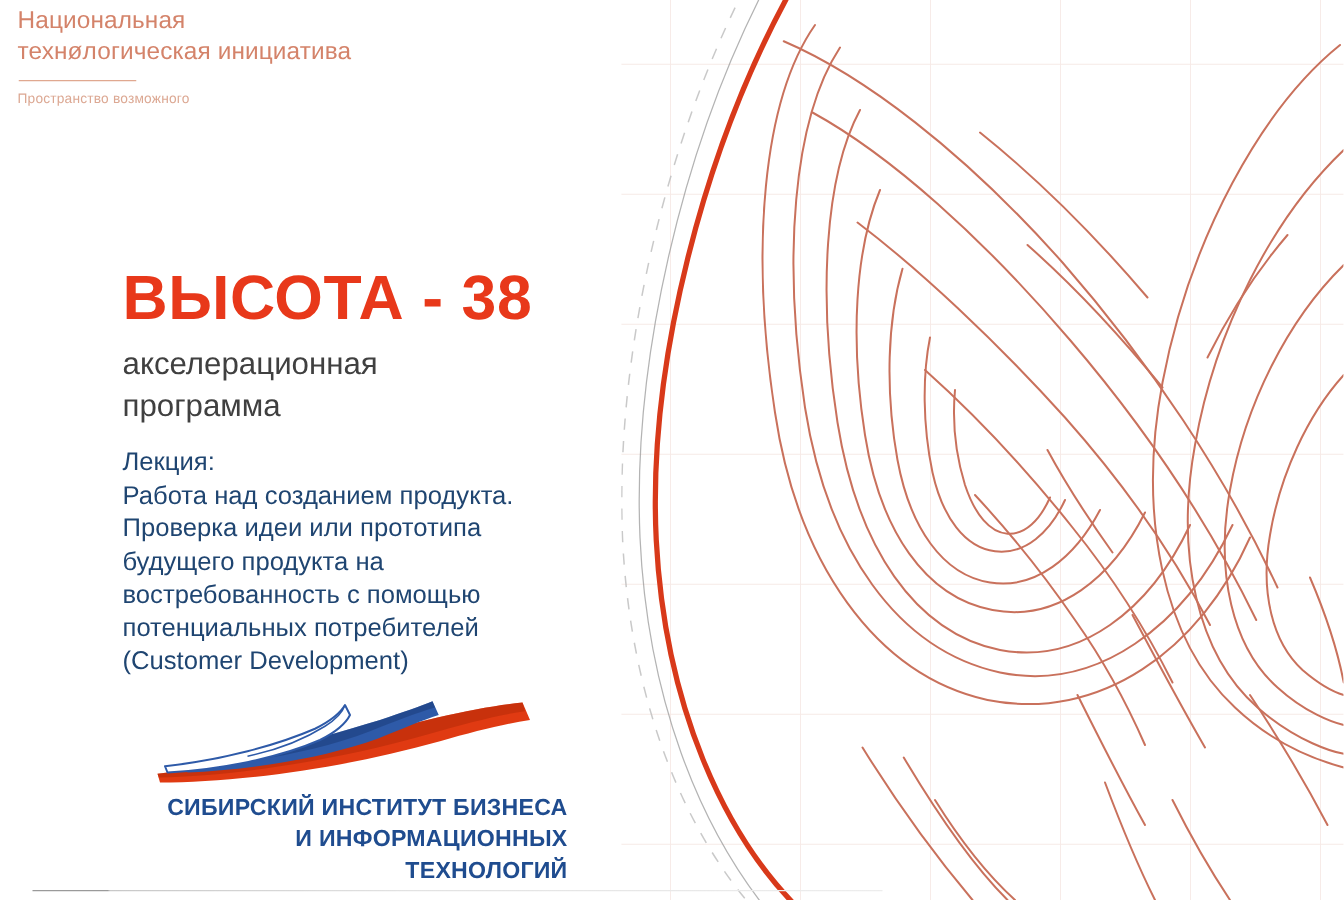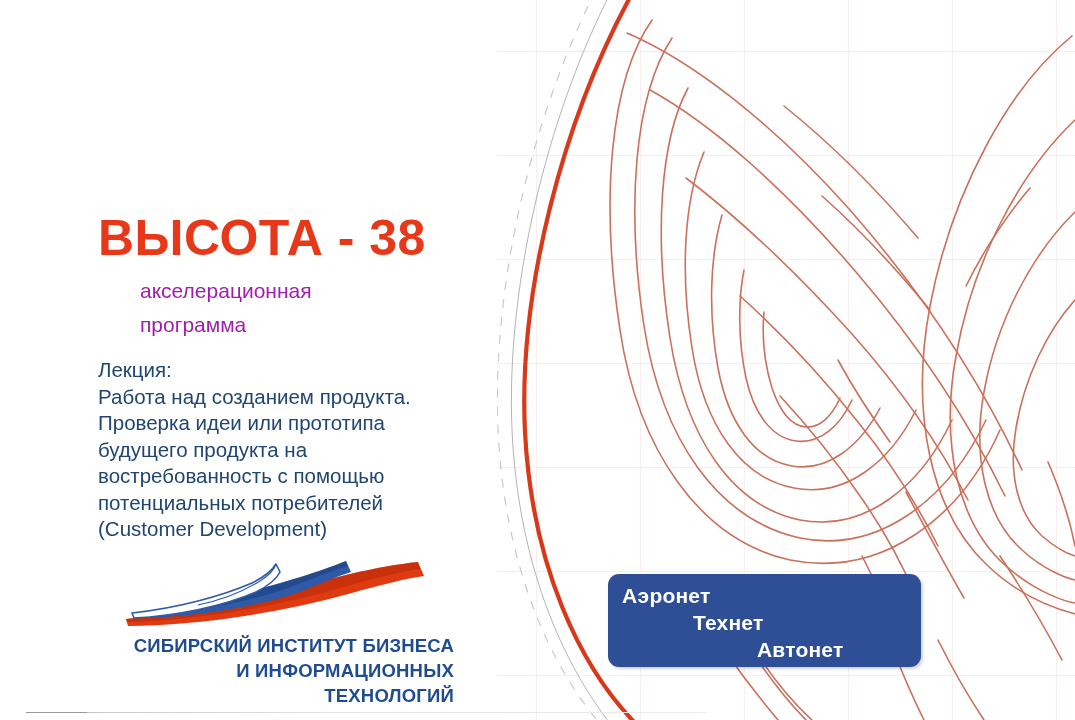--- a/index.html
+++ b/index.html
@@ -89,25 +89,24 @@
     letter-spacing: 0.5px;
     line-height: 56px;
     white-space: nowrap;
   }
 
   #subhead {
     position: absolute;
     left: 98px;
     top: 274px;
     z-index: 5;
-    font-size: 21px;
-    color: #a21caf;
+    font-size: 25px;
+    color: #404040;
     line-height: 34px;
     white-space: pre-line;
-    margin-left: 42px;
   }
 
   
   #lecture {
     position: absolute;
     left: 98px;
     top: 357px;
     z-index: 5;
     width: 380px;
     font-size: 20.5px;
@@ -245,20 +244,26 @@
 
     <path d="M 612 -10 C 545 120 506 290 512 430 C 518 560 560 660 612 726" fill="none" stroke="#9A9A9A" stroke-width="1" opacity="0.75"></path>
 
     <path d="M 596 -10 C 530 120 492 288 498 430 C 504 562 548 664 602 726" fill="none" stroke="#BFBFBF" stroke-width="1.2" stroke-dasharray="9 9" opacity="0.85"></path>
 
     <path d="M 634 -10 C 563 118 518 292 525 432 C 532 566 580 668 638 726" fill="none" stroke="#D8391A" stroke-width="4.2" stroke-linecap="round"></path>
   </svg>
 
   <div id="left-mask"></div>
 
+  <div id="nti-logo">
+    <div id="nti-line1">Национальная</div>
+    <div id="nti-line2">технøлогическая инициатива</div>
+    <div id="nti-rule"></div>
+    <div id="nti-tagline">Пространство возможного</div>
+  </div>
 
   <div id="headline">ВЫСОТА - 38</div>
 
   <div id="subhead">акселерационная
 программа</div>
 
   <div id="lecture">Лекция:
 Работа над созданием продукта.
 Проверка идеи или прототипа
 будущего продукта на
@@ -282,19 +287,14 @@
       <path d="M 14 57 C 60 52 104 40 134 27 C 146 21 154 15 158 8
                L 162 16 C 158 24 150 30 138 36 C 106 50 58 60 16 62 Z" fill="#ffffff" stroke="#2E5AA8" stroke-width="1.6" stroke-linejoin="round"></path>
       <path d="M 80 49 C 104 44 126 35 142 25 C 150 20 156 14 158 8" fill="none" stroke="#2E5AA8" stroke-width="1.2"></path>
     </svg>
     <div id="sibit-name">СИБИРСКИЙ ИНСТИТУТ БИЗНЕСА
 И ИНФОРМАЦИОННЫХ ТЕХНОЛОГИЙ</div>
   </div>
 
   <div id="footer-rule"></div>
 
-  <div id="markets-box">
-    <div class="market-line" id="market-0">Аэронет</div>
-    <div class="market-line" id="market-1">Технет</div>
-    <div class="market-line" id="market-2">Автонет</div>
-  </div>
 
 </div>
 
 </body></html>

